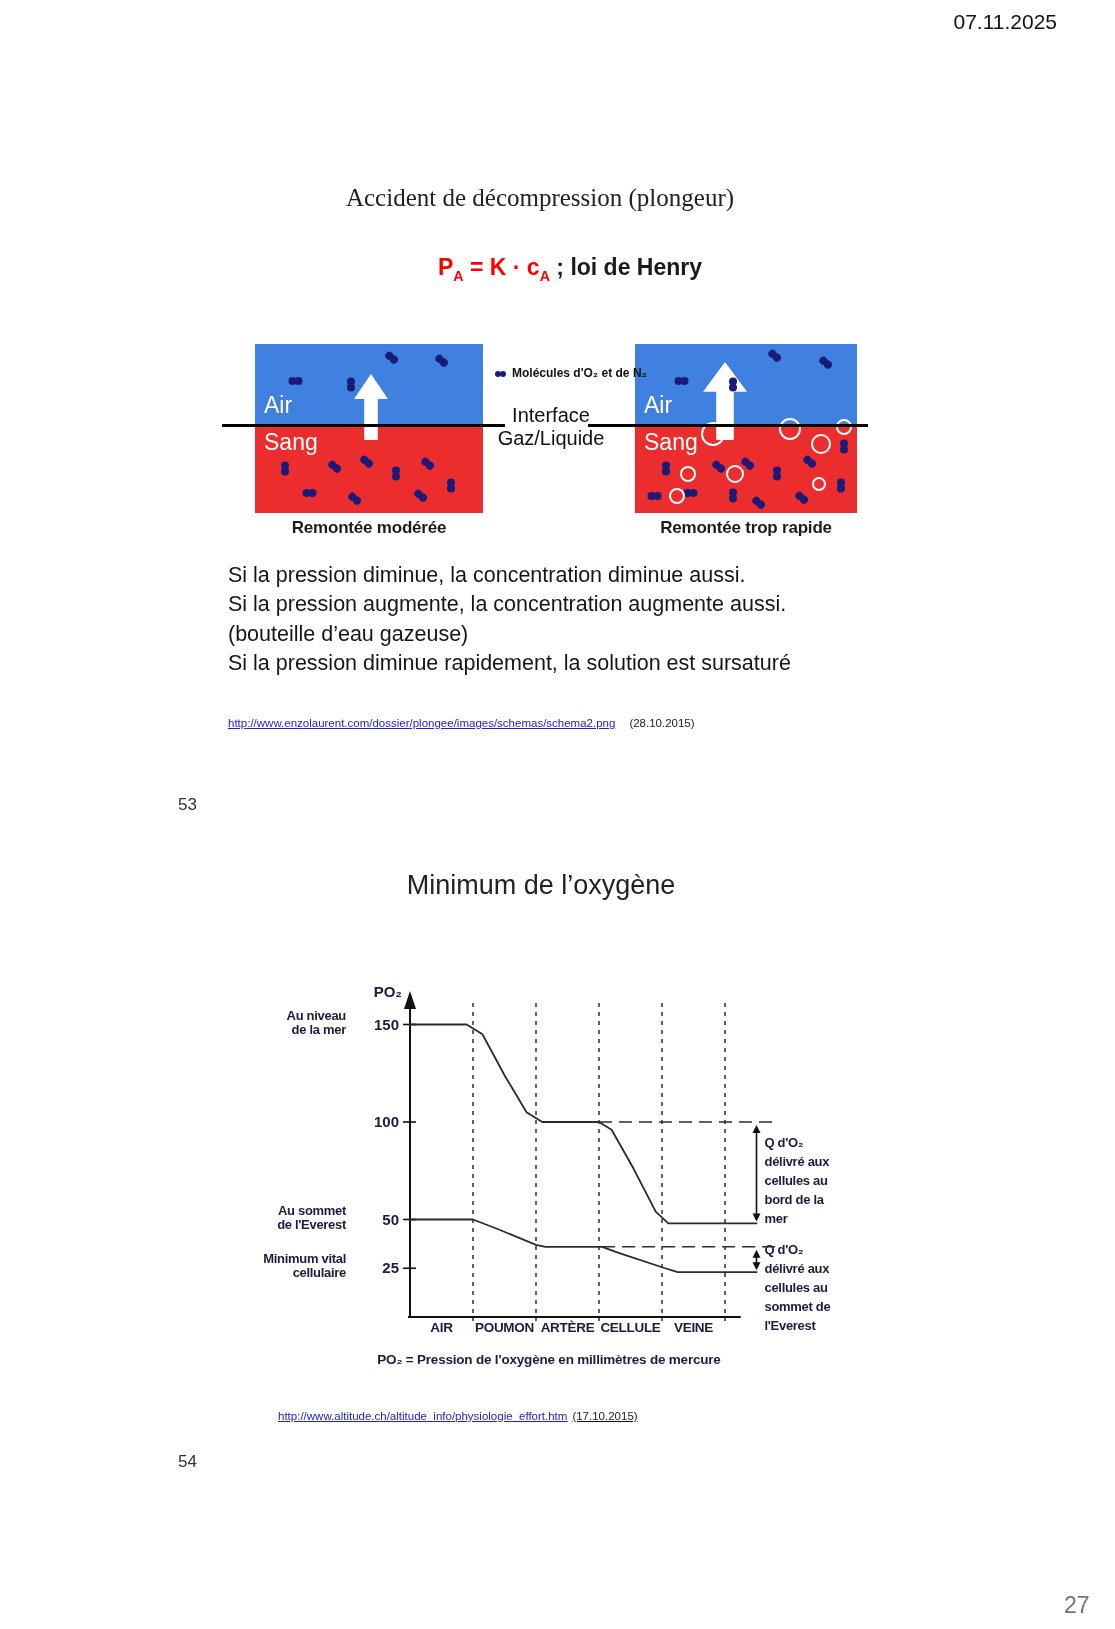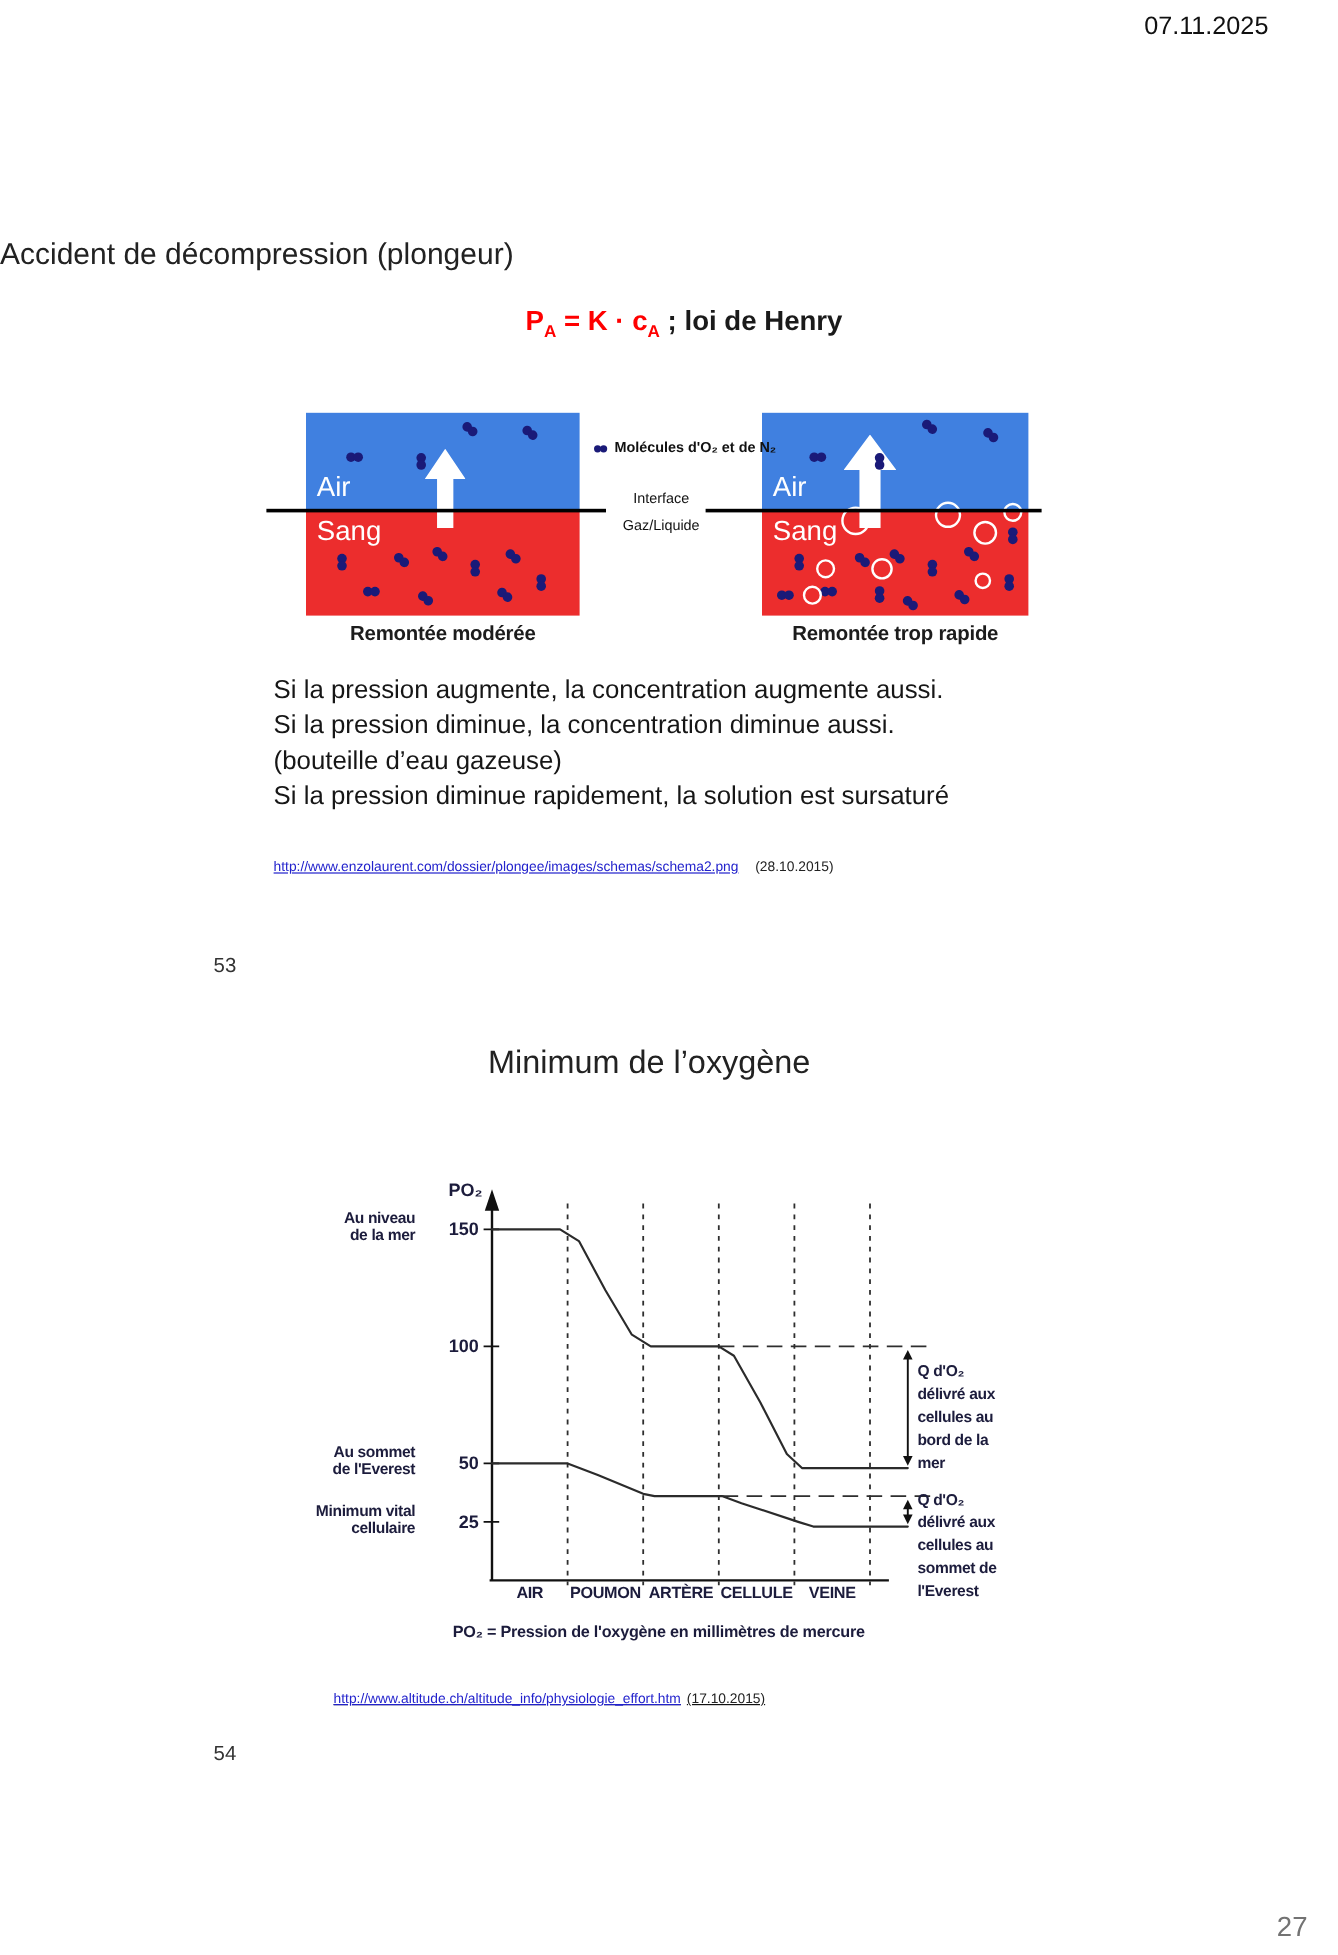--- a/index.html
+++ b/index.html
@@ -5,41 +5,41 @@
   html,body{margin:0;padding:0;background:#fff;}
   body{width:1115px;height:1629px;position:relative;font-family:"Liberation Sans",sans-serif;color:#1a1a1a;overflow:hidden;}
   .abs{position:absolute;}
 
   
   .page-date{top:10px;right:58px;font-size:21px;color:#111;}
   .page-num{top:1592px;left:1064px;font-size:23px;color:#737373;}
   .slide-num{font-size:17px;color:#333;}
 
   
-  .s1-title{top:198px;left:0;width:1080px;text-align:left;font-size:25px;color:#222;}
+  .s1-title{top:184px;left:0;width:1080px;text-align:center;font-size:25px;color:#222;font-family:Liberation Serif, serif;}
   .s1-formula{top:254px;left:0;width:1140px;text-align:center;font-size:23px;font-weight:bold;}
   .s1-formula .red{color:#ff0000;}
   .s1-formula sub{font-size:0.62em;}
   .dbox{top:344px;width:228px;height:169px;}
   .gas{position:absolute;left:0;right:0;top:0;height:82px;}
   .liquid{position:absolute;left:0;right:0;top:82px;bottom:0;}
   .glabel{position:absolute;left:9px;top:48px;color:#fff;font-size:23px;}
   .llabel{position:absolute;left:9px;top:3px;color:#fff;font-size:23px;}
   .iline{top:424px;height:3px;background:#000;}
   .up-arrow{position:absolute;background:#fff;clip-path:polygon(50% 0,100% 38%,71% 38%,71% 100%,29% 100%,0 38%,0 38%);
     clip-path:polygon(50% 0,100% 38%,70% 38%,70% 100%,30% 100%,30% 38%,0 38%);}
   .pair{position:absolute;width:15px;height:8px;}
   .pair i{position:absolute;width:8px;height:8px;border-radius:50%;top:0;}
   .pair i:first-child{left:0;}
   .pair i:last-child{left:6px;}
   .bubble{position:absolute;border:2px solid #fff;border-radius:50%;background:transparent;}
   .legend-mol{top:366px;left:495px;display:flex;align-items:center;gap:6px;font-size:12px;font-weight:bold;color:#111;white-space:nowrap;}
   .mol-icon i{display:inline-block;width:6px;height:6px;border-radius:50%;background:#1a1a78;}
   .mol-icon i:last-child{margin-left:-1px;}
-  .legend-int{top:404px;left:495px;width:112px;text-align:center;font-size:12px;line-height:23px;color:#111;}
+  .legend-int{top:404px;left:495px;width:112px;text-align:center;font-size:20px;line-height:23px;color:#111;}
   .cap{top:518px;text-align:center;font-size:17px;font-weight:600;color:#1c1c1c;letter-spacing:-0.2px;}
   .body-text{top:561px;left:228px;width:680px;font-size:21.5px;line-height:29.4px;color:#161616;}
   .red-bold{color:#ff0000;font-weight:bold;}
   .src{font-size:11.5px;color:#111;white-space:nowrap;}
   .src a{color:#2222cc;text-decoration:underline;cursor:pointer;}
   .src .acc{margin-left:14px;color:#222;}
 
   
   .s2-title{top:870px;left:0;width:1082px;text-align:center;font-size:27px;color:#222;}
   #o2-chart{position:absolute;top:945px;left:258px;}
@@ -215,22 +215,22 @@
 </div>
 <div class="abs legend-int">
   <div>Interface</div>
   <div>Gaz/Liquide</div>
 </div>
 
 <div class="abs cap" style="left:255px;width:228px;">Remontée modérée</div>
 <div class="abs cap" style="left:633px;width:226px;">Remontée trop rapide</div>
 
 <div class="abs body-text">
+  <div>Si la pression diminue, la concentration diminue aussi.</div>
   <div>Si la pression augmente, la concentration augmente aussi.</div>
-  <div>Si la pression diminue, la concentration diminue aussi.</div>
   <div>(bouteille d’eau gazeuse)</div>
   <div>Si la pression diminue rapidement, la solution est sursaturé</div>
 </div>
 
 <div class="abs src" style="left:228px;top:717px;">
   <a>http://www.enzolaurent.com/dossier/plongee/images/schemas/schema2.png</a><span class="acc">(28.10.2015)</span>
 </div>
 
 <div class="abs slide-num" style="left:178px;top:750px;margin-top:45px;">53</div>
 

